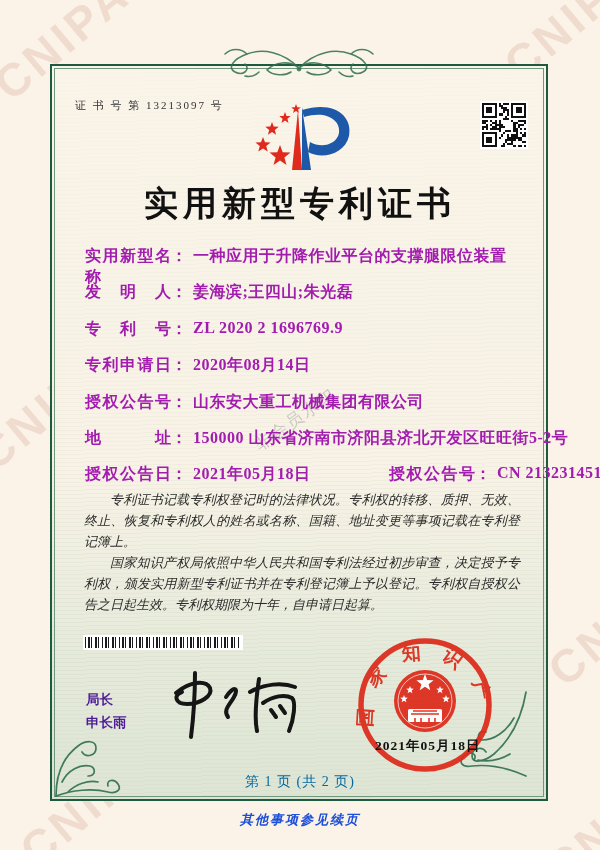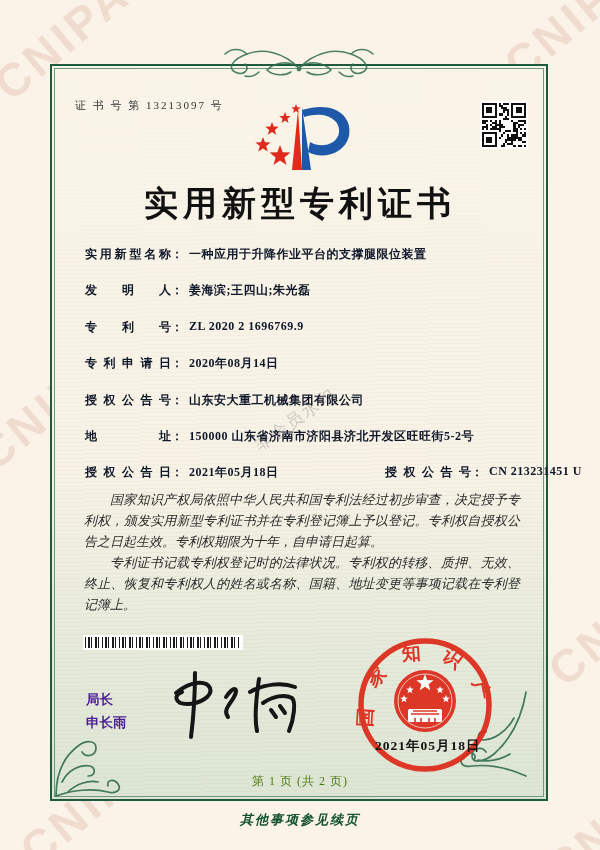--- a/index.html
+++ b/index.html
@@ -59,21 +59,21 @@
   }
   .logo{position:absolute;left:252px;top:98px;z-index:5;}
   .title{
     position:absolute;left:0;top:181px;width:600px;z-index:5;
     text-align:center;font-size:34px;font-weight:bold;
     letter-spacing:5px;color:#111;
   }
 
   
   .fields{position:absolute;left:85px;top:246px;width:436px;z-index:5;}
-  .frow{height:36.4px;display:flex;align-items:flex-start;font-size:12px;font-weight:bold;color:#0f172a;}
+  .frow{height:36.4px;display:flex;align-items:flex-start;font-size:16px;font-weight:bold;color:#a21caf;}
   .fpair{display:flex;}
   .fpair.second{margin-left:30px;justify-content:space-between;}
   .flabel{display:inline-block;width:86px;text-align:justify;text-align-last:justify;}
   .fcolon{margin-right:6px;}
   .fvalue{letter-spacing:0.5px;white-space:nowrap;}
   .fpair.first7 .fvalue{width:166px;}
 
   
   .legal{
     position:absolute;left:84px;top:489px;width:436px;z-index:5;
@@ -105,25 +105,25 @@
   
   .seal{position:absolute;left:355px;top:635px;z-index:5;opacity:0.93;}
   .seal-date{
     position:absolute;left:375px;top:737px;z-index:7;
     font-size:13.5px;font-weight:bold;letter-spacing:1px;color:#111;
   }
 
   
   .page-info{
     position:absolute;left:0;top:773px;width:600px;text-align:center;z-index:5;
-    font-size:12px;letter-spacing:1px;color:#4d7c0f;
+    font-size:14px;letter-spacing:1px;color:#0369a1;
   }
   .footer-note{
     position:absolute;left:0;top:811px;width:600px;text-align:center;z-index:5;
-    font-size:13px;font-weight:bold;font-style:italic;letter-spacing:2px;color:#14532d;
+    font-size:13px;font-weight:bold;font-style:italic;letter-spacing:2px;color:#1d4ed8;
   }
 </style>
 </head>
 <body>
 
 <div class="page">
 
   <div id="wm-layer">
       <span class="wm" style="left: -18px; top: 12px;">CNIPA</span>
       <span class="wm" style="left: 165px; top: 118px;">CNIPA</span>
@@ -370,22 +370,22 @@
         </span>
         <span class="fpair second">
           <span class="flabel">授权公告号</span>
           <span class="fcolon">：</span>
           <span class="fvalue">CN 213231451 U</span>
         </span>
       </div>
     </div>
 
   <div class="legal">
+    <p>专利证书记载专利权登记时的法律状况。专利权的转移、质押、无效、终止、恢复和专利权人的姓名或名称、国籍、地址变更等事项记载在专利登记簿上。</p>
     <p>国家知识产权局依照中华人民共和国专利法经过初步审查，决定授予专利权，颁发实用新型专利证书并在专利登记簿上予以登记。专利权自授权公告之日起生效。专利权期限为十年，自申请日起算。</p>
-    <p>专利证书记载专利权登记时的法律状况。专利权的转移、质押、无效、终止、恢复和专利权人的姓名或名称、国籍、地址变更等事项记载在专利登记簿上。</p>
   </div>
 
   <div class="barcode"></div>
 
   <div class="director">
     <div>局长</div>
     <div>申长雨</div>
   </div>
 
   <svg class="signature" width="150" height="82" viewBox="0 0 150 82">

